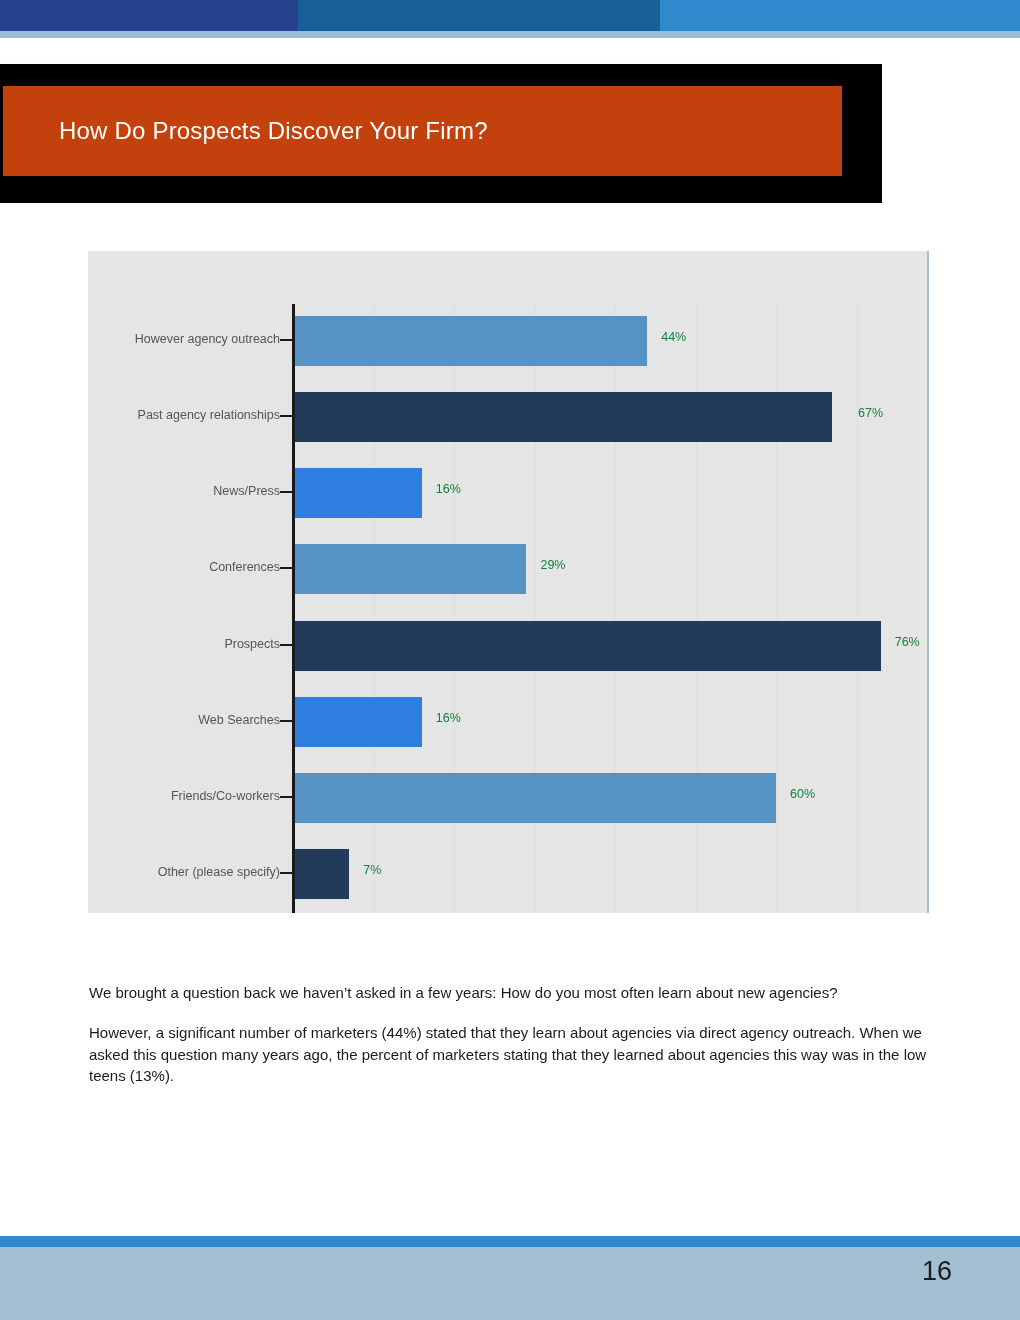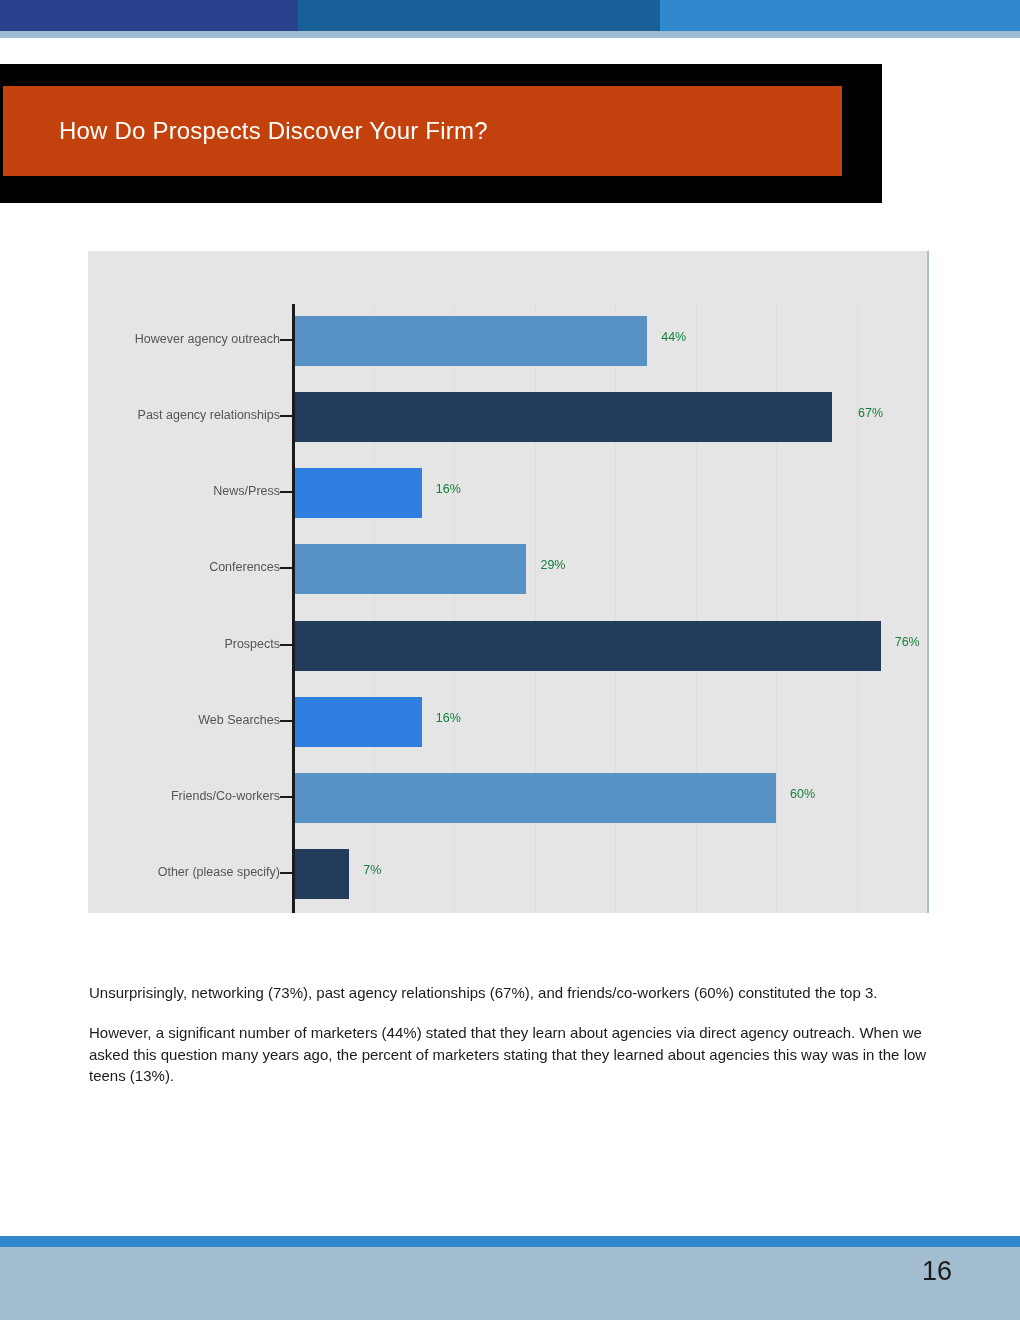--- a/index.html
+++ b/index.html
@@ -232,19 +232,19 @@
         <div class="bar" style="width: 56.3544px; background: rgb(34, 59, 91);"></div>
         <span class="bar-value" style="left: 70.3544px;">7%</span>
         <div class="tick"></div>
         <span class="cat-label">Other (please specify)</span>
       </div>
     </div>
   <div id="axis-line"></div>
 </div>
 
 <div id="body-copy">
-    <p>Unsurprisingly, networking (73%), past agency relationships (67%), and friends/co-workers (60%) constituted the top 3.</p>
+    <p>We brought a question back we haven’t asked in a few years: How do you most often learn about new agencies?</p>
     <p>However, a significant number of marketers (44%) stated that they learn about agencies via direct agency outreach.  When we asked this question many years ago, the percent of marketers stating that they learned about agencies this way was in the low teens (13%).</p>
   </div>
 
 <div id="footer-rule"></div>
 <div id="footer-band"></div>
 <div id="page-number">16</div>
 
 </body></html>

